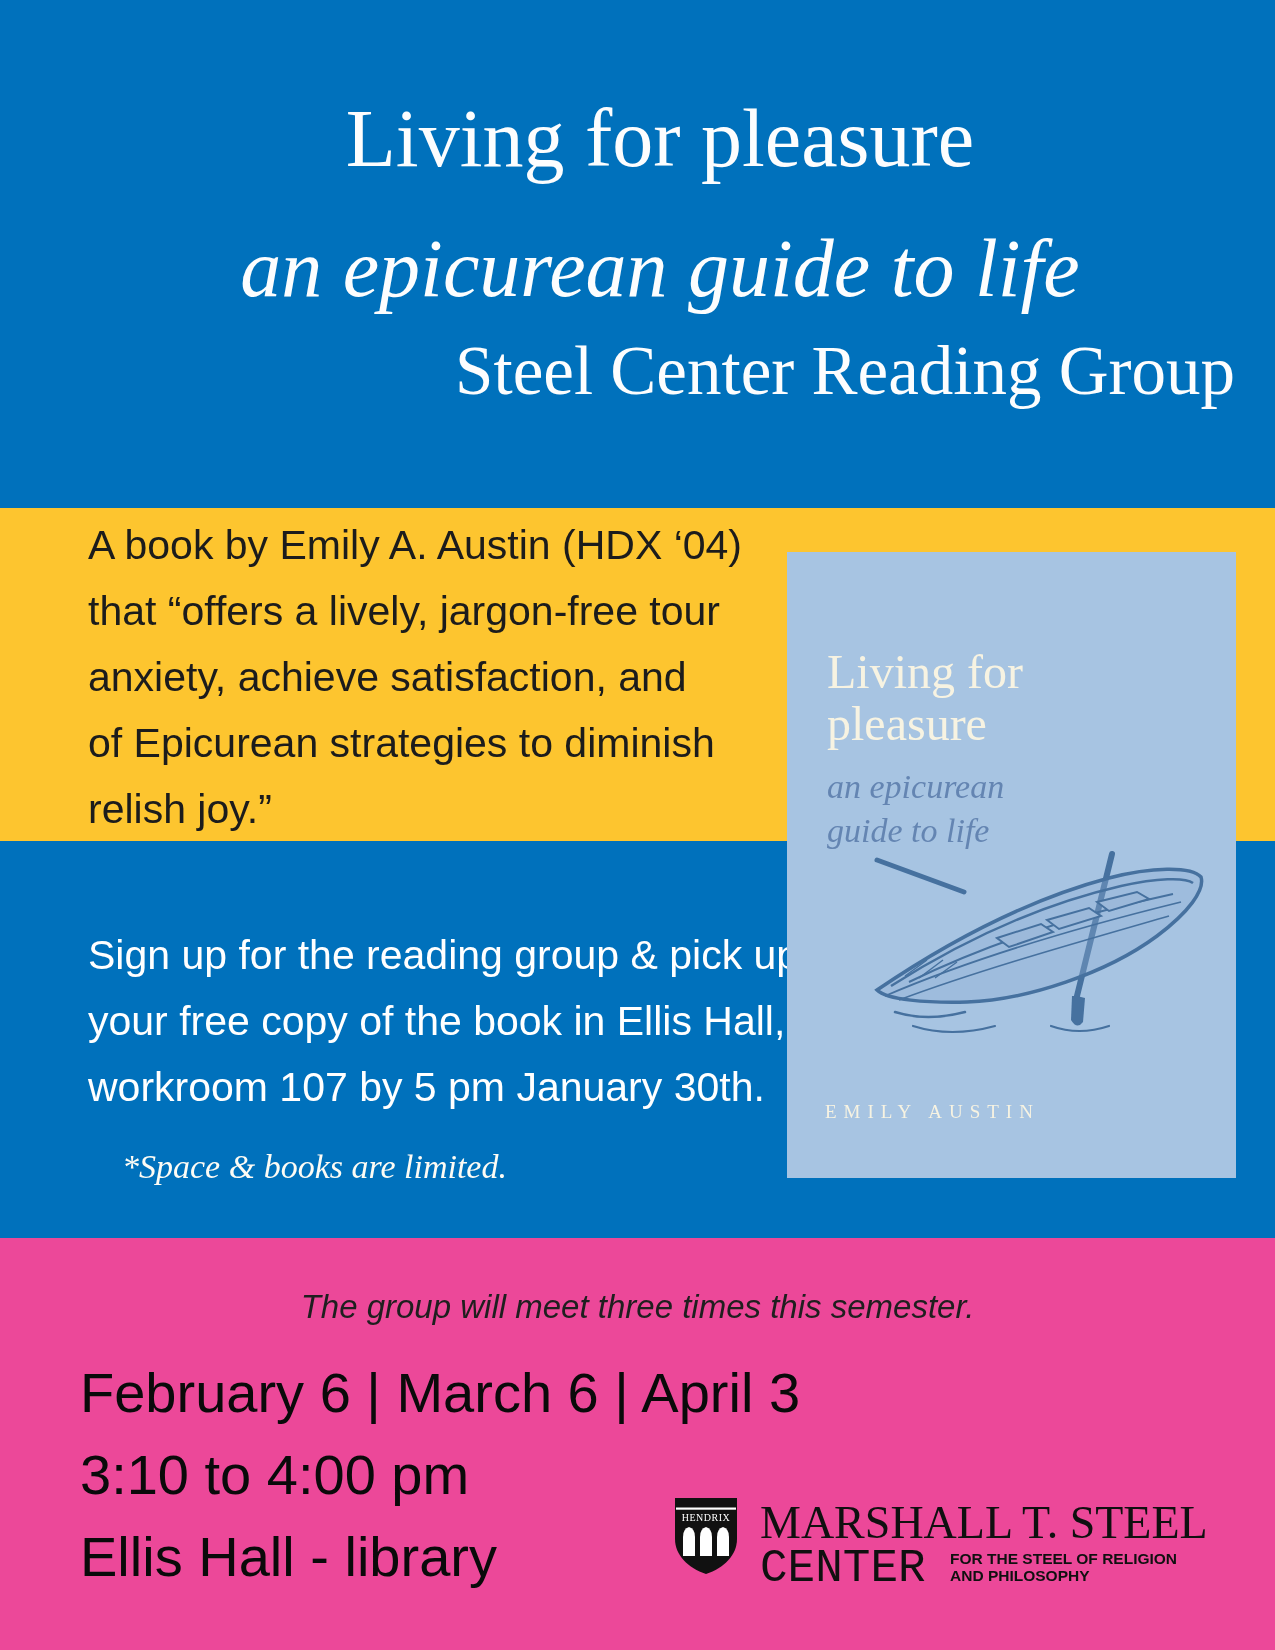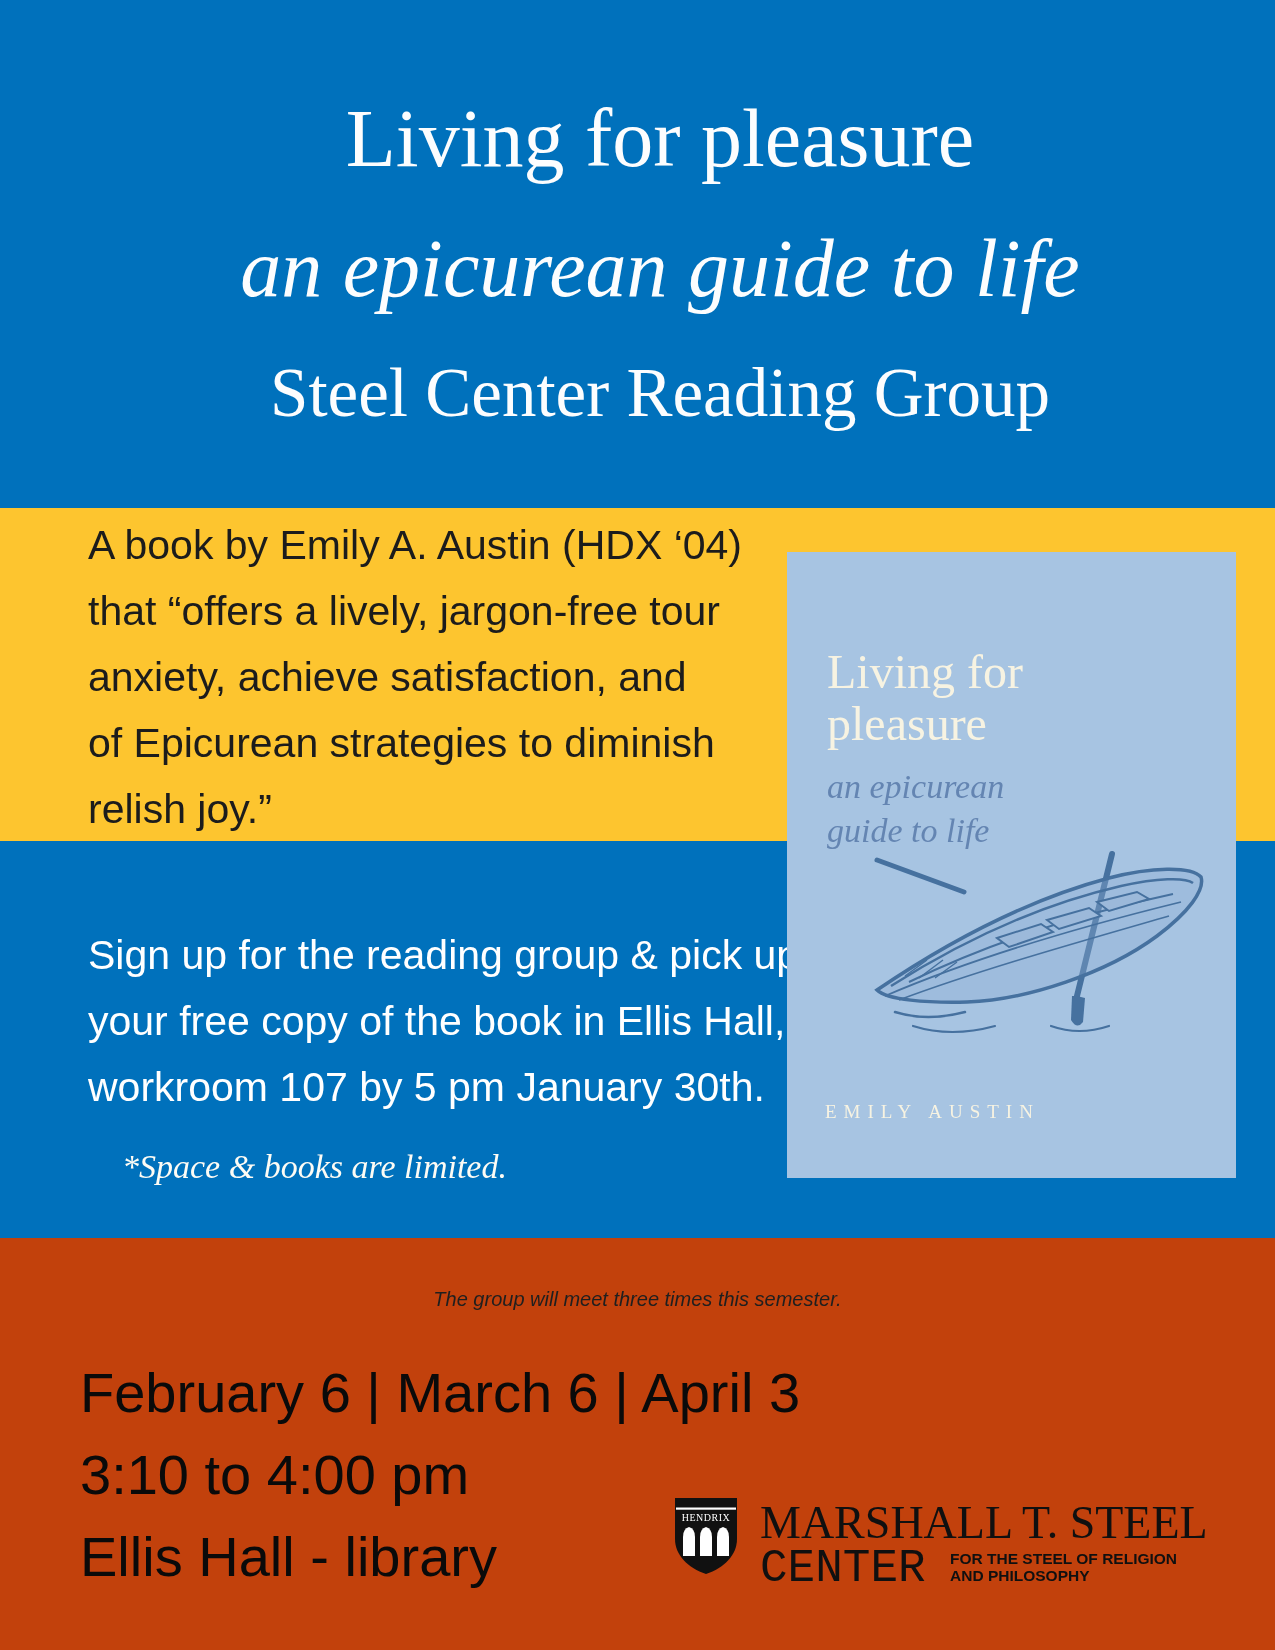--- a/index.html
+++ b/index.html
@@ -1,44 +1,44 @@
 <!DOCTYPE html>
 <html><head>
 <meta charset="utf-8">
 <style>
   * { margin:0; padding:0; box-sizing:border-box; }
   html,body { background:#ffffff; }
   .page {
     position:relative; width:1275px; height:1650px;
-    background:#c2410c; overflow:hidden;
+    background:#ec4899; overflow:hidden;
     font-family:"Liberation Sans", sans-serif;
   }
   .blue-bg { position:absolute; left:0; top:0; width:1275px; height:1238px; background:#0071bc; }
   .yellow-band { position:absolute; left:0; top:508px; width:1275px; height:333px; background:#fdc52f; }
 
   .title-block { position:absolute; left:85px; top:0; width:1150px; text-align:center; color:#fcfdfe; font-family:"Liberation Serif", serif; }
   .title-line1 { position:absolute; left:0; top:92px;  width:1150px; font-size:82px; line-height:1.15; }
   .title-line2 { position:absolute; left:0; top:222px; width:1150px; font-size:82px; line-height:1.15; font-style:italic; }
-  .title-line3 { position:absolute; left:0; top:354px; width:1150px; font-size:69px; line-height:1.15; }
+  .title-line3 { position:absolute; left:0; top:332px; width:1150px; font-size:69px; line-height:1.15;text-align:right; }
 
   .quote-block { position:absolute; left:88px; top:512px; color:#1c1c1c; font-size:41px; line-height:66px; }
   .quote-block div { white-space:nowrap; }
 
   .signup-block { position:absolute; left:88px; top:922px; color:#ffffff; font-size:41px; line-height:66px; }
   .signup-block div { white-space:nowrap; }
 
   .limited-note { position:absolute; left:122px; top:1148px; color:#fdfcf5; font-size:34px; font-style:italic; font-family:"Liberation Serif", serif; }
 
   .book-cover { position:absolute; left:787px; top:552px; width:449px; height:626px; background:#a7c4e2; }
   .cover-title { position:absolute; left:40px; top:94px; color:#f7f3e2; font-family:"Liberation Serif", serif; font-size:48px; line-height:52px; }
   .cover-subtitle { position:absolute; left:40px; top:213px; color:#6485b2; font-family:"Liberation Serif", serif; font-style:italic; font-size:34px; line-height:44px; }
   .cover-author { position:absolute; left:38px; top:549px; color:#f7f3e2; font-family:"Liberation Serif", serif; font-size:19px; letter-spacing:7px; }
   .boat-art { position:absolute; left:82px; top:298px; width:345px; height:225px; }
 
-  .semester-note { position:absolute; left:0; top:1288px; width:1275px; text-align:center; color:#1f1f1f; font-style:italic; font-size:20px; }
+  .semester-note { position:absolute; left:0; top:1288px; width:1275px; text-align:center; color:#1f1f1f; font-style:italic; font-size:33px; }
 
   .dates-block { position:absolute; left:80px; top:1352px; color:#0a0a0a; font-size:56px; line-height:82px; }
   .dates-block div { white-space:nowrap; }
 
   .logo { position:absolute; left:0; top:0; }
   .shield { position:absolute; left:674px; top:1497px; width:64px; height:78px; }
   .logo-name1 { position:absolute; left:760px; top:1500px; color:#101010; font-family:"Liberation Serif", serif; font-size:46px; line-height:1; white-space:nowrap;text-align:center; }
   .logo-name2 { position:absolute; left:760px; top:1546px; color:#101010; font-family:Liberation Mono, monospace; font-size:46px; line-height:1; white-space:nowrap; }
   .logo-tagline { position:absolute; left:950px; top:1551px; color:#101010; font-size:15.5px; font-weight:bold; line-height:16.5px; white-space:nowrap; }
 </style>

